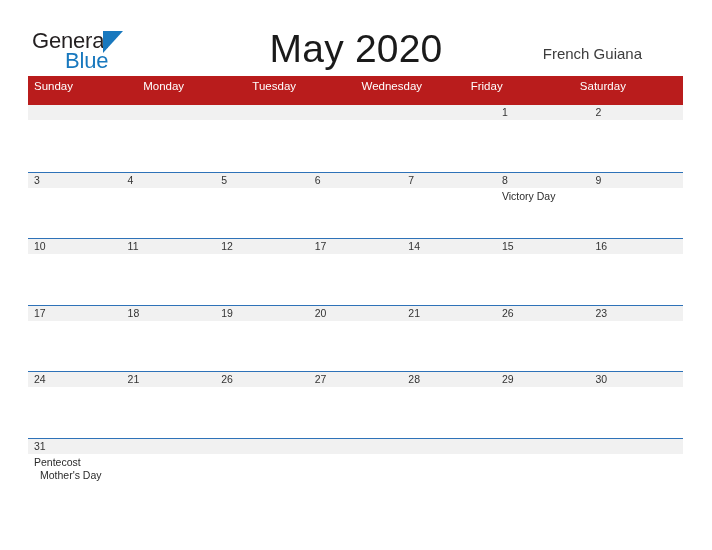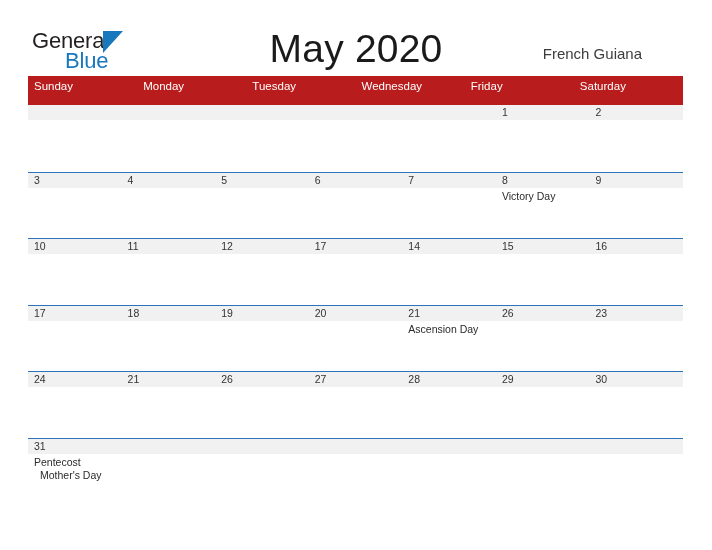--- a/index.html
+++ b/index.html
@@ -258,31 +258,20 @@
         <div class="week-row">
           <div class="daterow">
             <div class="date-cell">17</div>
             <div class="date-cell">18</div>
             <div class="date-cell">19</div>
             <div class="date-cell">20</div>
             <div class="date-cell">21</div>
             <div class="date-cell">26</div>
             <div class="date-cell">23</div>
           </div>
-          <div class="eventrow">
-            <div class="event-cell"></div>
-            <div class="event-cell"></div>
-            <div class="event-cell"></div>
-            <div class="event-cell"></div>
-            <div class="event-cell">
-              <div class="event-item">Ascension Day</div>
-            </div>
-            <div class="event-cell"></div>
-            <div class="event-cell"></div>
-          </div>
         </div>
         <div class="week-row">
           <div class="daterow">
             <div class="date-cell">24</div>
             <div class="date-cell">21</div>
             <div class="date-cell">26</div>
             <div class="date-cell">27</div>
             <div class="date-cell">28</div>
             <div class="date-cell">29</div>
             <div class="date-cell">30</div>

